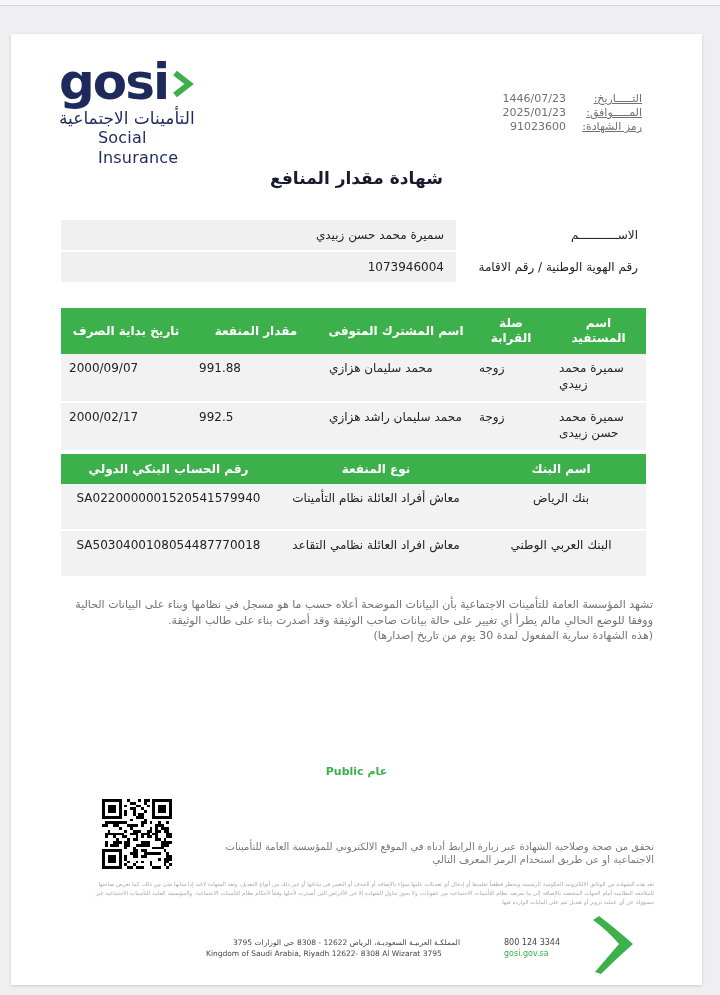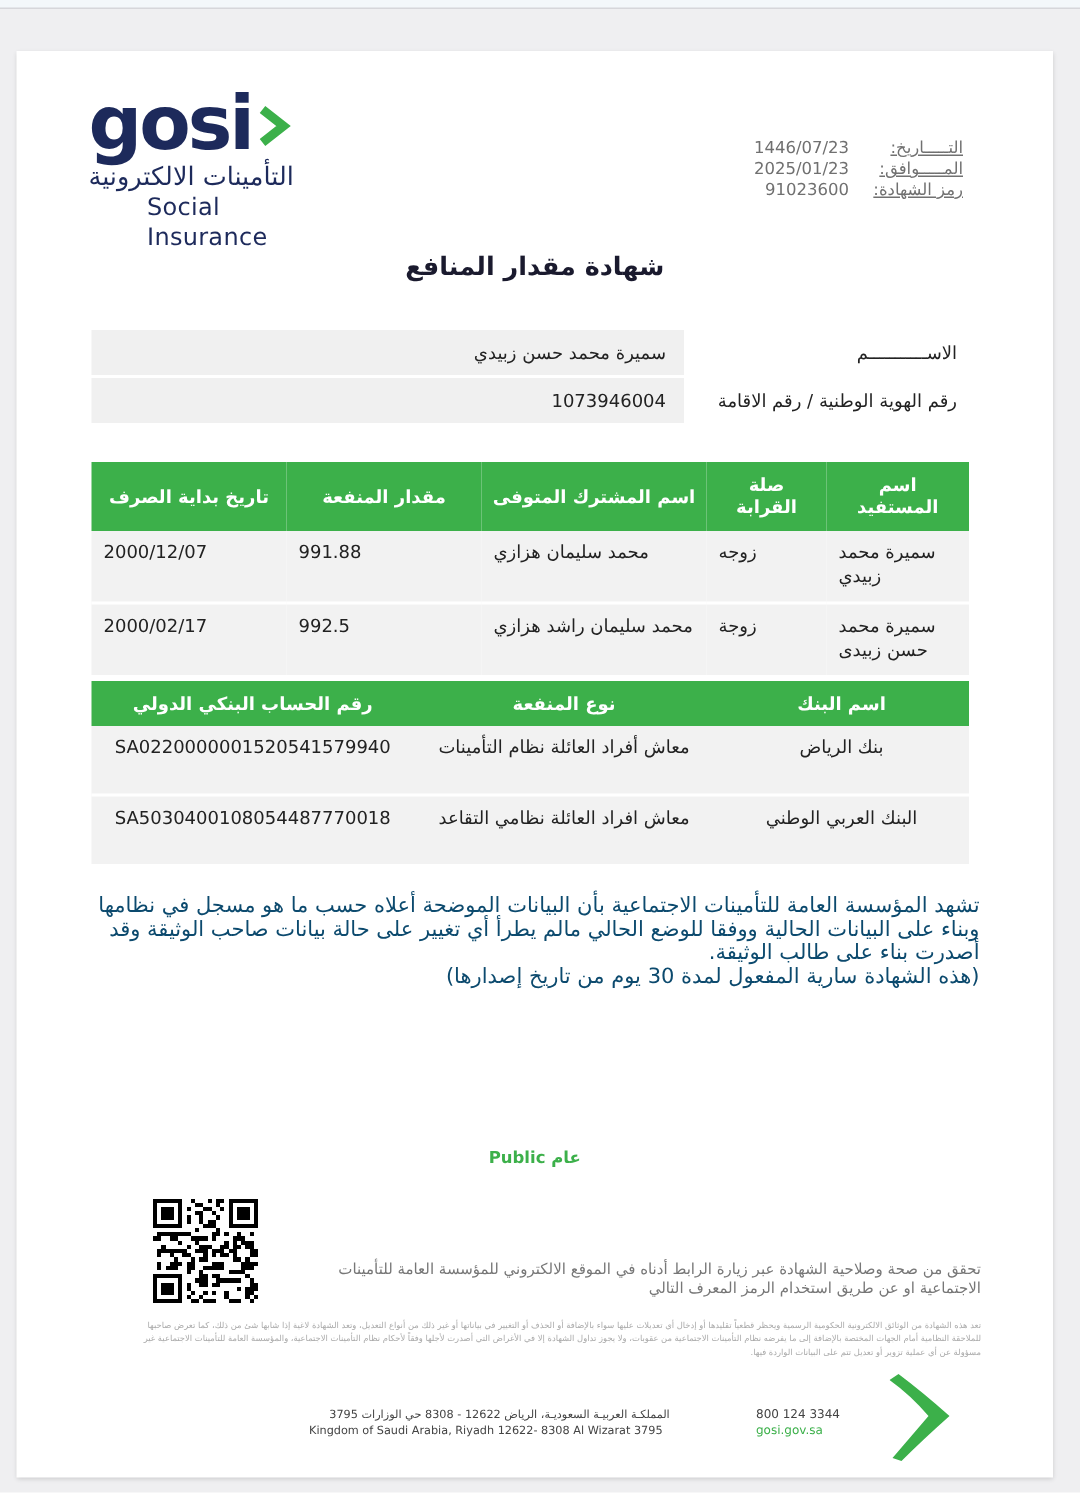--- a/index.html
+++ b/index.html
@@ -34,21 +34,21 @@
   .tbl tr.r + tr.r td { border-top: 2px solid #fff; }
   .t1 { top: 274px; }
   .t1 th { height: 46px; }
   .t1 tr.r td { height: 48px; }
   .t2 { top: 420px; }
   .t2 th { height: 30px; }
   .t2 tr.r td { height: 46px; }
   .c-right { text-align: left; margin-top: 45px; }
   .c-center { text-align: center; }
   .c-left { text-align: left; }
-  .notice { position: absolute; left: 52px; top: 563px; width: 590px; direction: rtl; text-align: right; font-size: 14px; line-height: 15.5px; color: #0c4a6e; }
+  .notice { position: absolute; left: 52px; top: 563px; width: 590px; direction: rtl; text-align: right; font-size: 11px; line-height: 15.5px; color: #737373; }
   .public { position: absolute; left: 0; width: 691px; top: 731px; text-align: center; font-size: 11px; font-weight: bold; color: #3cb04a; }
   .qr { position: absolute; left: 91px; top: 765px; width: 70px; height: 70px; }
   .verify { position: absolute; left: 180px; top: 806px; width: 463px; direction: rtl; text-align: right; font-size: 10px; line-height: 13px; color: #777; }
   .disclaimer { position: absolute; left: 80px; top: 846px; width: 563px; direction: rtl; text-align: right; font-size: 5.6px; line-height: 9px; color: #aaa; }
   .addr { position: absolute; left: 195px; top: 903px; width: 254px; font-size: 7.5px; line-height: 11px; color: #444; text-align: right; }
   .contact { position: absolute; left: 493px; top: 903px; font-size: 8px; line-height: 11px; color: #444; }
   .contact .web { color: #3cb04a; font-weight: normal; }
   .bigchev { position: absolute; left: 582px; top: 880px; width: 46px; height: 60px; }
 </style>
 </head>
@@ -58,21 +58,21 @@
 
 <div class="page">
 
   <div class="logo">
     <div class="logo-word">
       <span>gosi</span>
       <svg class="logo-chev" viewBox="0 0 22 30">
         <path d="M3 4 L17 15 L3 26" fill="none" stroke="#3cb04a" stroke-width="6" stroke-linejoin="miter"></path>
       </svg>
     </div>
-    <div class="logo-ar">التأمينات الالكترونية</div>
+    <div class="logo-ar">التأمينات الاجتماعية</div>
     <div class="logo-en">Social Insurance</div>
   </div>
 
   <div class="meta">
     <div class="meta-row">
       <span class="lbl">التـــــاريخ:</span>
       <span class="val">1446/07/23</span>
     </div>
     <div class="meta-row">
       <span class="lbl">المـــــوافق:</span>
@@ -111,21 +111,21 @@
       <th>صلة القرابة</th>
       <th>اسم المشترك المتوفى</th>
       <th>مقدار المنفعة</th>
       <th>تاريخ بداية الصرف</th>
     </tr>
     <tr class="r">
       <td class="c-right">سميرة محمد زبيدي</td>
       <td class="c-right">زوجه</td>
       <td class="c-right">محمد سليمان هزازي</td>
       <td class="c-left">991.88</td>
-      <td class="c-left">2000/12/07</td>
+      <td class="c-left">2000/09/07</td>
     </tr>
     <tr class="r">
       <td class="c-right">سميرة محمد حسن زبيدى</td>
       <td class="c-right">زوجة</td>
       <td class="c-right">محمد سليمان راشد هزازي</td>
       <td class="c-left">992.5</td>
       <td class="c-left">2000/02/17</td>
     </tr>
   </tbody>
     </table>
@@ -356,21 +356,21 @@
       <rect x="0" y="18" width="7" height="7" fill="#000"></rect>
       <rect x="1" y="19" width="5" height="5" fill="#fff"></rect>
       <rect x="2" y="20" width="3" height="3" fill="#000"></rect>
     </svg>
 
   <div class="verify">تحقق من صحة وصلاحية الشهادة عبر زيارة الرابط أدناه في الموقع الالكتروني للمؤسسة العامة للتأمينات الاجتماعية او عن طريق استخدام الرمز المعرف التالي</div>
 
   <div class="disclaimer">تعد هذه الشهادة من الوثائق الالكترونية الحكومية الرسمية ويحظر قطعياً تقليدها أو إدخال أي تعديلات عليها سواء بالإضافة أو الحذف أو التغيير في بياناتها أو غير ذلك من أنواع التعديل، وتعد الشهادة لاغية إذا شابها شئ من ذلك، كما تعرض صاحبها للملاحقة النظامية أمام الجهات المختصة بالإضافة إلى ما يفرضه نظام التأمينات الاجتماعية من عقوبات، ولا يجوز تداول الشهادة إلا في الأغراض التي أصدرت لأجلها وفقاً لأحكام نظام التأمينات الاجتماعية، والمؤسسة العامة للتأمينات الاجتماعية غير مسؤولة عن أي عملية تزوير أو تعديل تتم على البيانات الواردة فيها.</div>
 
   <div class="addr">
-    <div style="direction:rtl;text-align:center;">المملكـة العربيـة السعوديـة، الرياض 12622 - 8308 حي الوزارات 3795</div>
+    <div style="direction:rtl;text-align:right;">المملكـة العربيـة السعوديـة، الرياض 12622 - 8308 حي الوزارات 3795</div>
     <div style="text-align:left;">Kingdom of Saudi Arabia, Riyadh 12622- 8308 Al Wizarat 3795</div>
   </div>
 
   <div class="contact">
     <div>800 124 3344</div>
     <div class="web">gosi.gov.sa</div>
   </div>
 
   <svg class="bigchev" viewBox="0 0 46 60">
     <path d="M6 2 Q22 14 40 30 Q22 46 8 60 L2 58 Q14 44 26 30 Q14 16 0 6 Z" fill="#3cb04a"></path>

